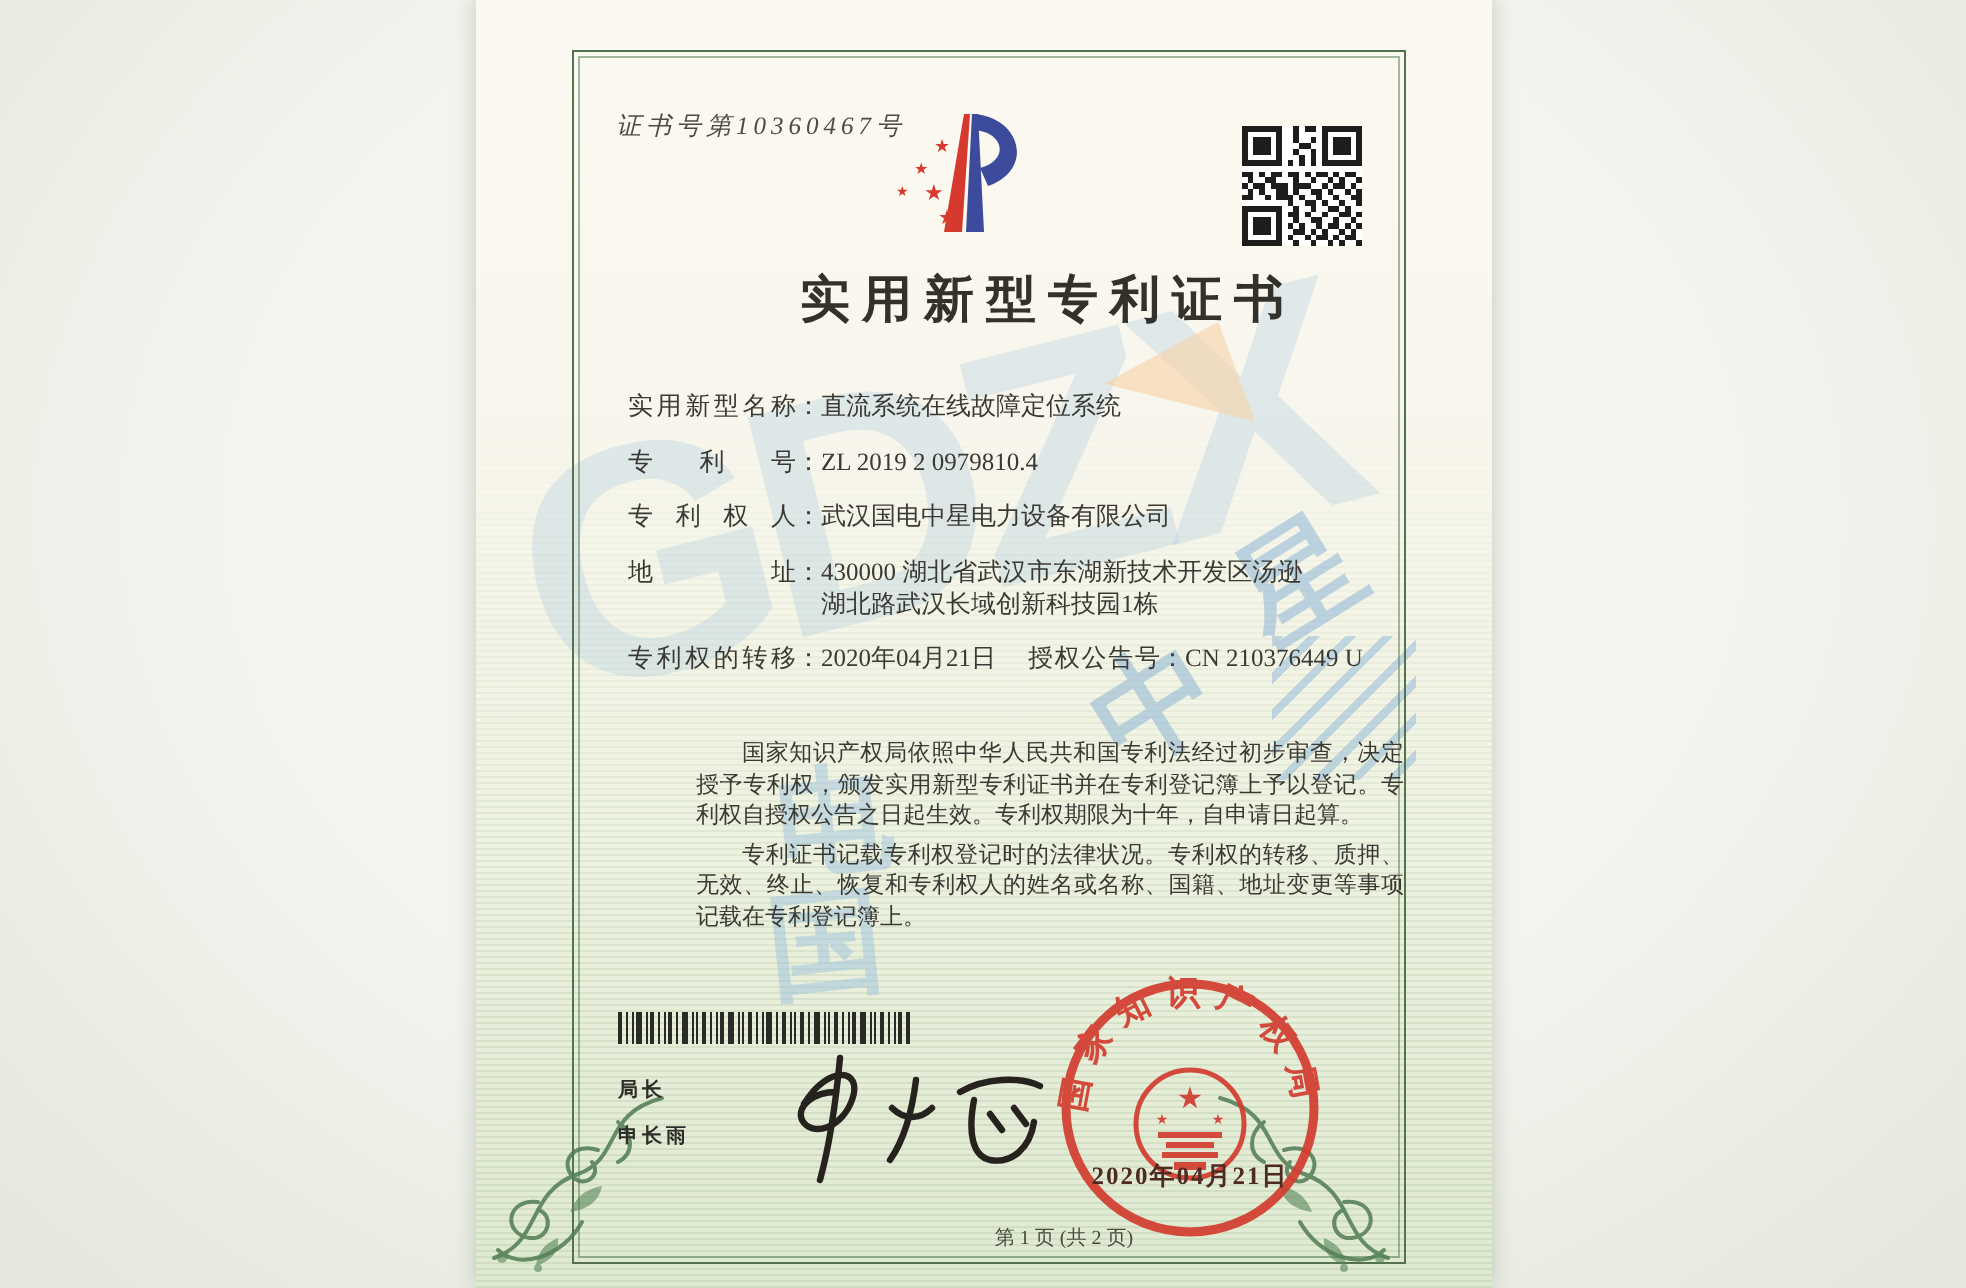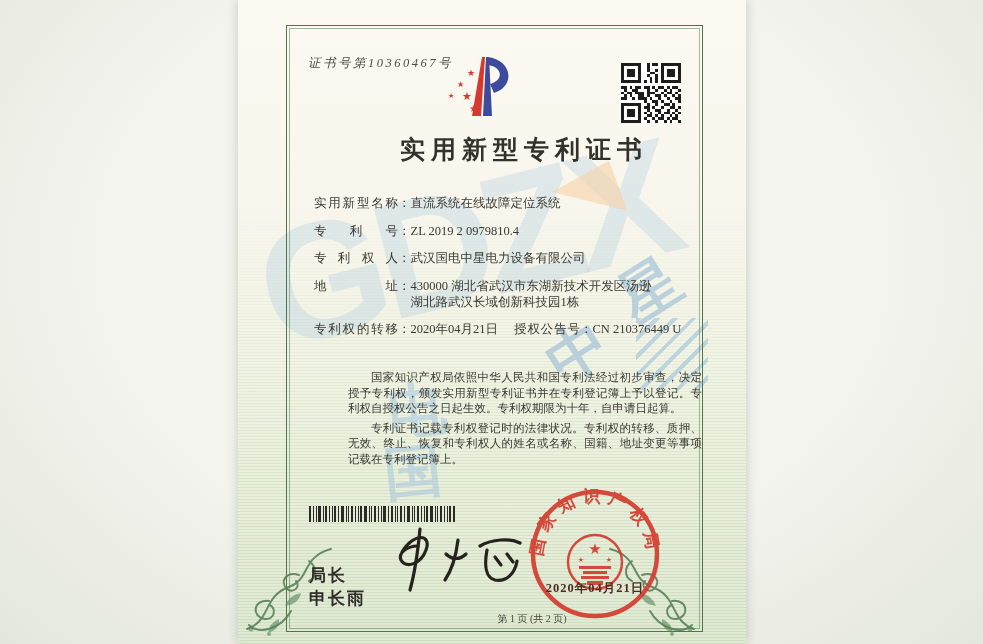--- a/index.html
+++ b/index.html
@@ -43,21 +43,21 @@
   .fvalue{display:inline-block;vertical-align:top;white-space:normal;}
   .row.addr .fvalue{width:252px;line-height:16px;}
   .row.grant .pair2{margin-left:16px;}
   .row.grant .flabel2{display:inline-block;width:66px;text-align:justify;text-align-last:justify;}
 
   .paras{position:absolute;left:70px;top:370px;width:354px;font-size:11.5px;line-height:15.5px;
     color:#3a3933;text-align:justify;margin-left:40px;}
   .paras p{margin:0 0 4px 0;text-indent:2em;}
 
   .barcode{position:absolute;left:71px;top:506px;width:146px;height:16px;}
-  .director{position:absolute;left:71px;top:564px;font-size:17px;line-height:23px;color:#2e2d28;
+  .director{position:absolute;left:71px;top:534px;font-size:10px;line-height:23px;color:#2e2d28;
     font-family:"Liberation Sans","DejaVu Sans",sans-serif;font-weight:bold;letter-spacing:2px;}
   .signature{position:absolute;left:142px;top:524px;width:150px;height:72px;}
   .seal{position:absolute;left:287px;top:484px;width:140px;height:140px;opacity:.92;mix-blend-mode:multiply;}
   .seal-date{position:absolute;left:293px;top:580px;width:128px;text-align:center;
     font-size:12.5px;letter-spacing:1px;color:#4d2a22;font-weight:bold;}
   .footer{position:absolute;left:48px;top:612px;width:492px;text-align:center;font-size:10px;color:#49483f;}
 
   .flourish{position:absolute;width:95px;height:100px;top:541px;z-index:2;}
   .flourish.left{left:1px;}
   .flourish.right{left:369px;transform:scaleX(-1);}

